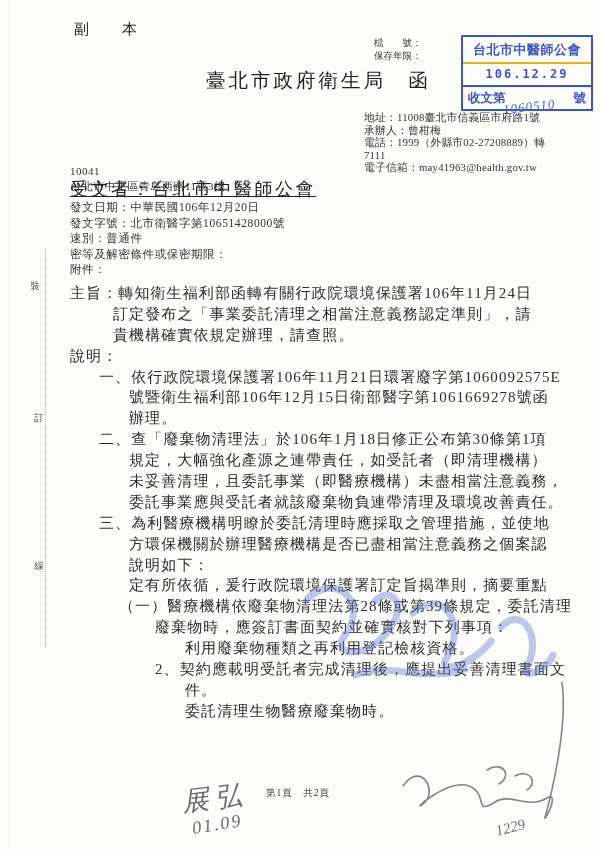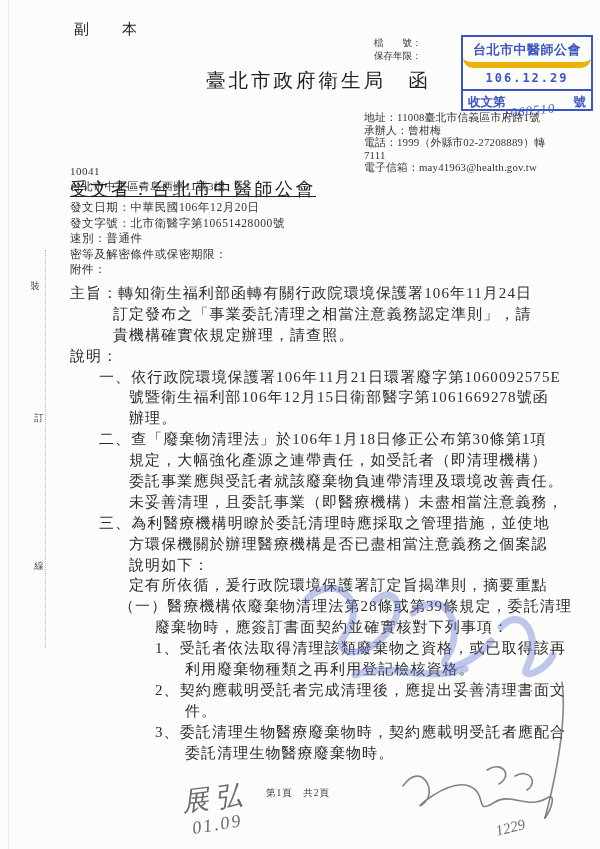--- a/index.html
+++ b/index.html
@@ -8,21 +8,21 @@
     background:#fcfcfa;overflow:hidden;
     font-family:"Liberation Serif","DejaVu Serif",serif;
     color:#2e2e2e;
   }
   .abs{position:absolute;}
   .copy-label{left:74px;top:20px;font-size:15px;letter-spacing:9px;color:#222;}
   .file-no{left:374px;top:37px;width:70px;font-size:9.5px;line-height:12.5px;color:#333;text-align:left;white-space:nowrap;}
   .doc-title{left:206px;top:67px;font-size:19.5px;letter-spacing:3px;color:#1e1e1e;font-weight:500;white-space:nowrap;}
   
   .stamp{left:461px;top:35px;width:128px;height:72px;border:2.5px solid #3c55c0;color:#3c55c0;background:rgba(255,255,255,0.2);}
-  .stamp-org{height:25px;line-height:25px;text-align:center;font-size:13px;font-weight:bold;letter-spacing:0.5px;border-bottom:6px solid #eab308;white-space:nowrap;border-radius:10px;}
+  .stamp-org{height:25px;line-height:25px;text-align:center;font-size:13px;font-weight:bold;letter-spacing:0.5px;border-bottom:2px solid #eab308;white-space:nowrap;}
   .stamp-date{height:21px;line-height:21px;text-align:center;font-size:12px;letter-spacing:2px;font-weight:bold;border-bottom:2px solid #3c55c0;font-family:"DejaVu Sans Mono",monospace;}
   .stamp-receipt{position:relative;height:20px;line-height:22px;font-size:12.5px;font-weight:bold;display:flex;justify-content:space-between;padding:0 5px;gap:20px;}
   .receipt-no{position:absolute;left:40px;top:9px;font-size:13px;font-style:italic;font-weight:normal;color:#4a63cc;transform:rotate(-6deg);letter-spacing:1px;}
   
   .addr-left{left:70px;top:132px;font-size:11px;line-height:14.5px;color:#333;letter-spacing:0.5px;margin-top:32px;}
   .contact{left:364px;top:111px;font-size:10.8px;line-height:12.6px;color:#333;letter-spacing:0.2px;white-space:nowrap;}
   .recipient{left:70px;top:177px;font-size:18px;letter-spacing:2.5px;color:#222;white-space:nowrap;text-decoration:underline;}
   .meta{left:70px;top:200px;font-size:11.5px;line-height:15.5px;color:#333;letter-spacing:0.6px;}
   
   .doc-body{left:70px;top:283px;width:515px;}
@@ -94,33 +94,31 @@
   <div class="abs doc-body">
     <div class="bline i0">主旨：轉知衛生福利部函轉有關行政院環境保護署106年11月24日</div>
     <div class="bline i1">訂定發布之「事業委託清理之相當注意義務認定準則」，請</div>
     <div class="bline i1">貴機構確實依規定辦理，請查照。</div>
     <div class="bline i0">說明：</div>
     <div class="bline i2">一、依行政院環境保護署106年11月21日環署廢字第1060092575E</div>
     <div class="bline i3">號暨衛生福利部106年12月15日衛部醫字第1061669278號函</div>
     <div class="bline i3">辦理。</div>
     <div class="bline i2">二、查「廢棄物清理法」於106年1月18日修正公布第30條第1項</div>
     <div class="bline i3">規定，大幅強化產源之連帶責任，如受託者（即清理機構）</div>
+    <div class="bline i3">未妥善清理，且委託事業（即醫療機構）未盡相當注意義務，</div>
     <div class="bline i3">委託事業應與受託者就該廢棄物負連帶清理及環境改善責任。</div>
-    <div class="bline i3">未妥善清理，且委託事業（即醫療機構）未盡相當注意義務，</div>
     <div class="bline i2">三、為利醫療機構明瞭於委託清理時應採取之管理措施，並使地</div>
     <div class="bline i3">方環保機關於辦理醫療機構是否已盡相當注意義務之個案認</div>
     <div class="bline i3">說明如下：</div>
     <div class="bline i3">定有所依循，爰行政院環境保護署訂定旨揭準則，摘要重點</div>
     <div class="bline i4">（一）醫療機構依廢棄物清理法第28條或第39條規定，委託清理</div>
     <div class="bline i5">廢棄物時，應簽訂書面契約並確實核對下列事項：</div>
-    <div class="bline i5">1、受託者依法取得清理該類廢棄物之資格，或已取得該再</div>
     <div class="bline i6">利用廢棄物種類之再利用登記檢核資格。</div>
     <div class="bline i5">2、契約應載明受託者完成清理後，應提出妥善清理書面文</div>
     <div class="bline i6">件。</div>
-    <div class="bline i5">3、委託清理生物醫療廢棄物時，契約應載明受託者應配合</div>
     <div class="bline i6">委託清理生物醫療廢棄物時。</div>
   </div>
 
   <div class="abs margin-mark m-zhuang">裝</div>
   <div class="abs margin-mark m-ding">訂</div>
   <div class="abs margin-mark m-xian">線</div>
   <div class="abs binding-line"></div>
 
   <div class="abs page-info">第1頁　共2頁</div>
 

